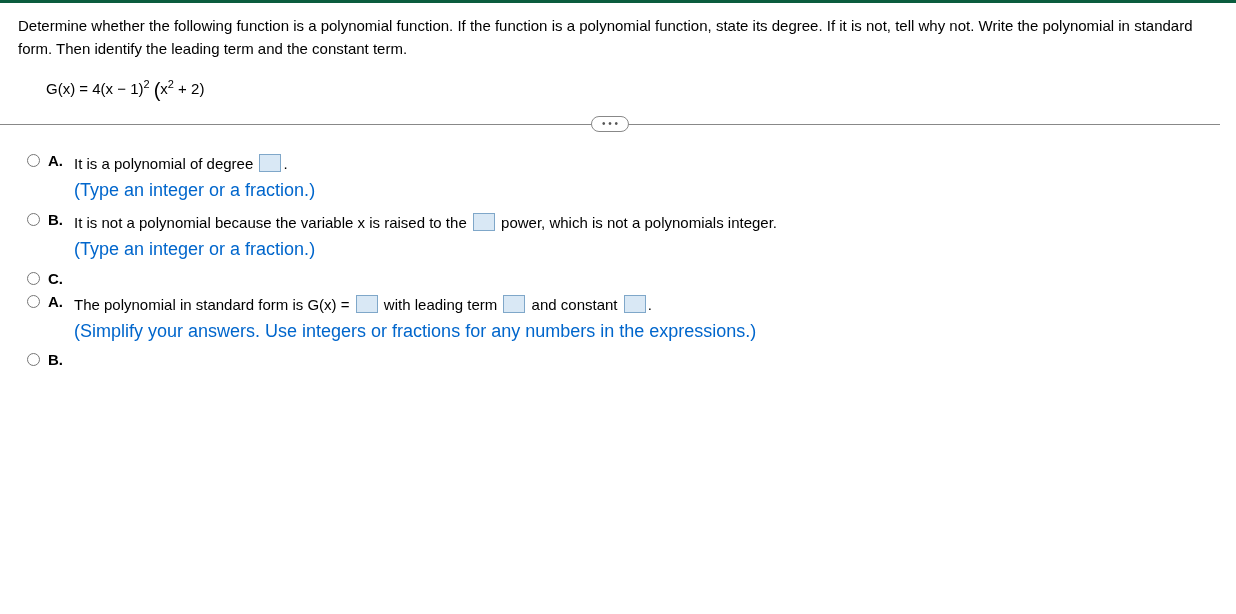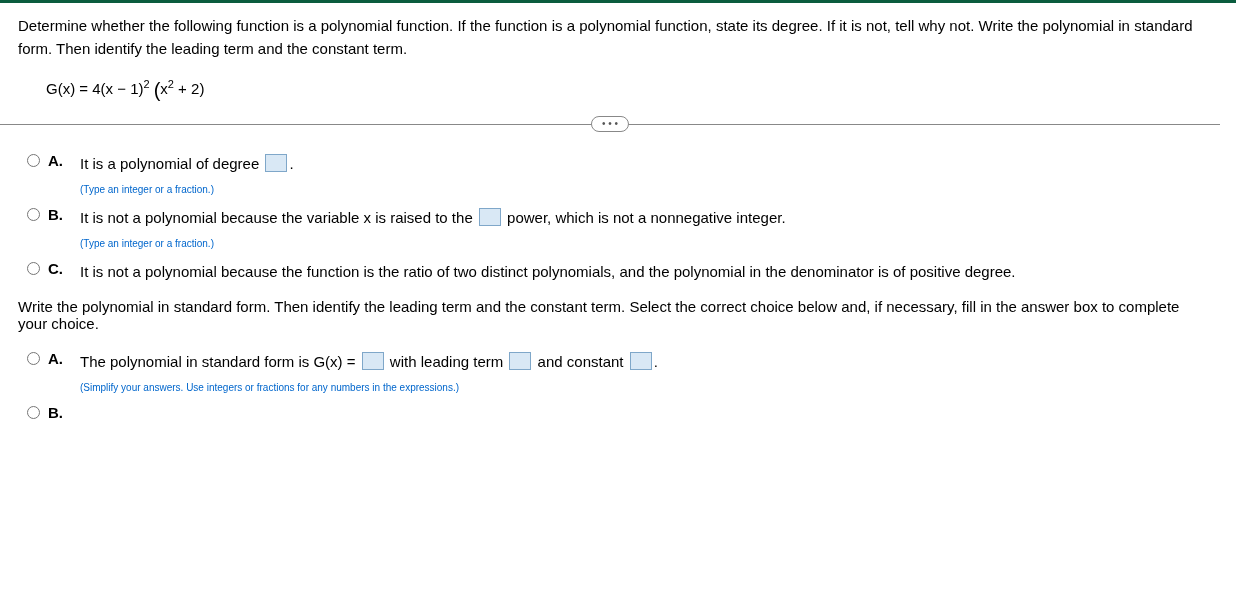--- a/index.html
+++ b/index.html
@@ -68,25 +68,24 @@
     flex-shrink: 0;
   }
   .letter {
     font-weight: bold;
     margin-right: 8px;
     min-width: 18px;
     flex-shrink: 0;
   }
   .option-body {
     line-height: 1.6;
-    margin-left: 6px;
   }
   .hint {
     color: #0066cc;
-    font-size: 10px;
+    font-size: 18px;
   }
   .fill-box {
     display: inline-block;
     width: 22px;
     height: 18px;
     background: #d9e8f5;
     border: 1px solid #7fa7c9;
     vertical-align: text-bottom;
     margin: 0 2px;
   }
@@ -120,36 +119,32 @@
       <div class="option-body">
         <span>It is a polynomial of degree </span><span class="fill-box"></span><span>.</span><br>
         <span class="hint">(Type an integer or a fraction.)</span>
       </div>
     </div>
 
     <div class="option-row">
       <input type="radio" name="q1" class="radio" style="">
       <span class="letter">B.</span>
       <div class="option-body">
-        <span>It is not a polynomial because the variable x is raised to the </span><span class="fill-box"></span><span> power, which is not a nonnegative integer.</span><br>
+        <span>It is not a polynomial because the variable x is raised to the </span><span class="fill-box"></span><span> power, which is not a polynomials integer.</span><br>
         <span class="hint">(Type an integer or a fraction.)</span>
       </div>
     </div>
 
     <div class="option-row">
       <input type="radio" name="q1" class="radio" style="">
       <span class="letter">C.</span>
-      <div class="option-body">
-        <span>It is not a polynomial because the function is the ratio of two distinct polynomials, and the polynomial in the denominator is of positive degree.</span>
-      </div>
     </div>
 
   </div>
 
-  <div class="question-text" style="margin-top:14px">Write the polynomial in standard form. Then identify the leading term and the constant term. Select the correct choice below and, if necessary, fill in the answer box to complete your choice.</div>
 
   <div class="options">
 
     <div class="option-row">
       <input type="radio" name="q2" class="radio" style="">
       <span class="letter">A.</span>
       <div class="option-body">
         <span>The polynomial in standard form is G(x) = </span><span class="fill-box"></span><span> with leading term </span><span class="fill-box"></span><span> and constant </span><span class="fill-box"></span><span>.</span><br>
         <span class="hint">(Simplify your answers. Use integers or fractions for any numbers in the expressions.)</span>
       </div>

